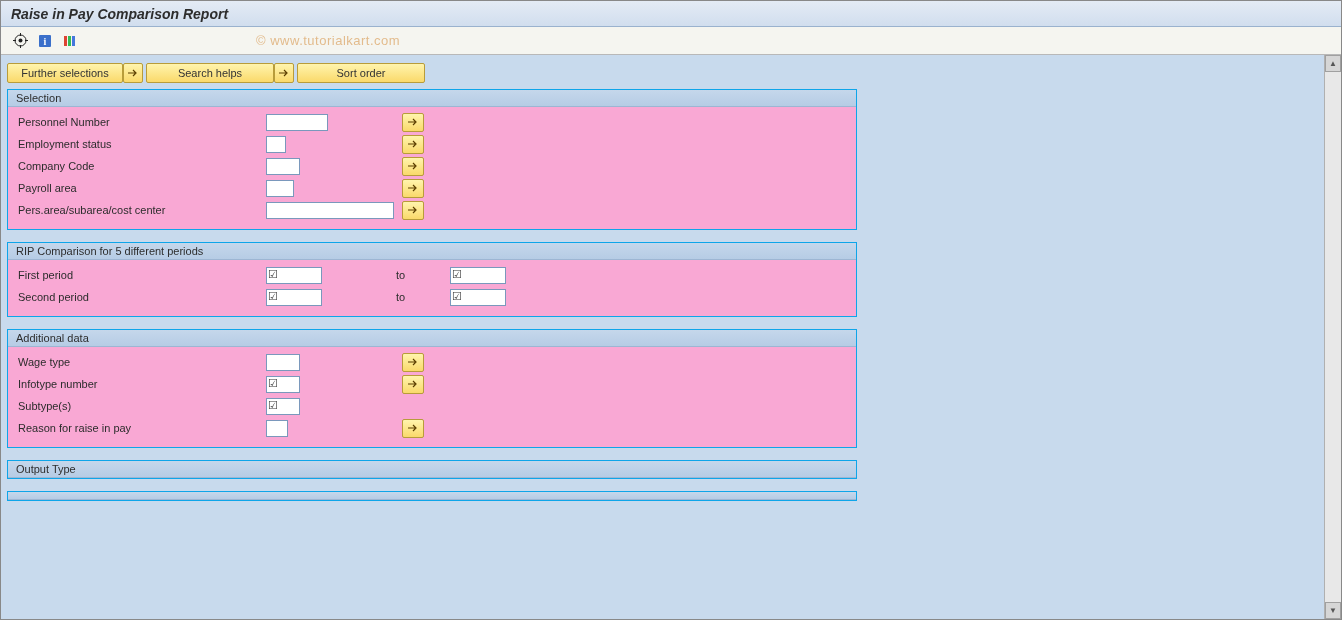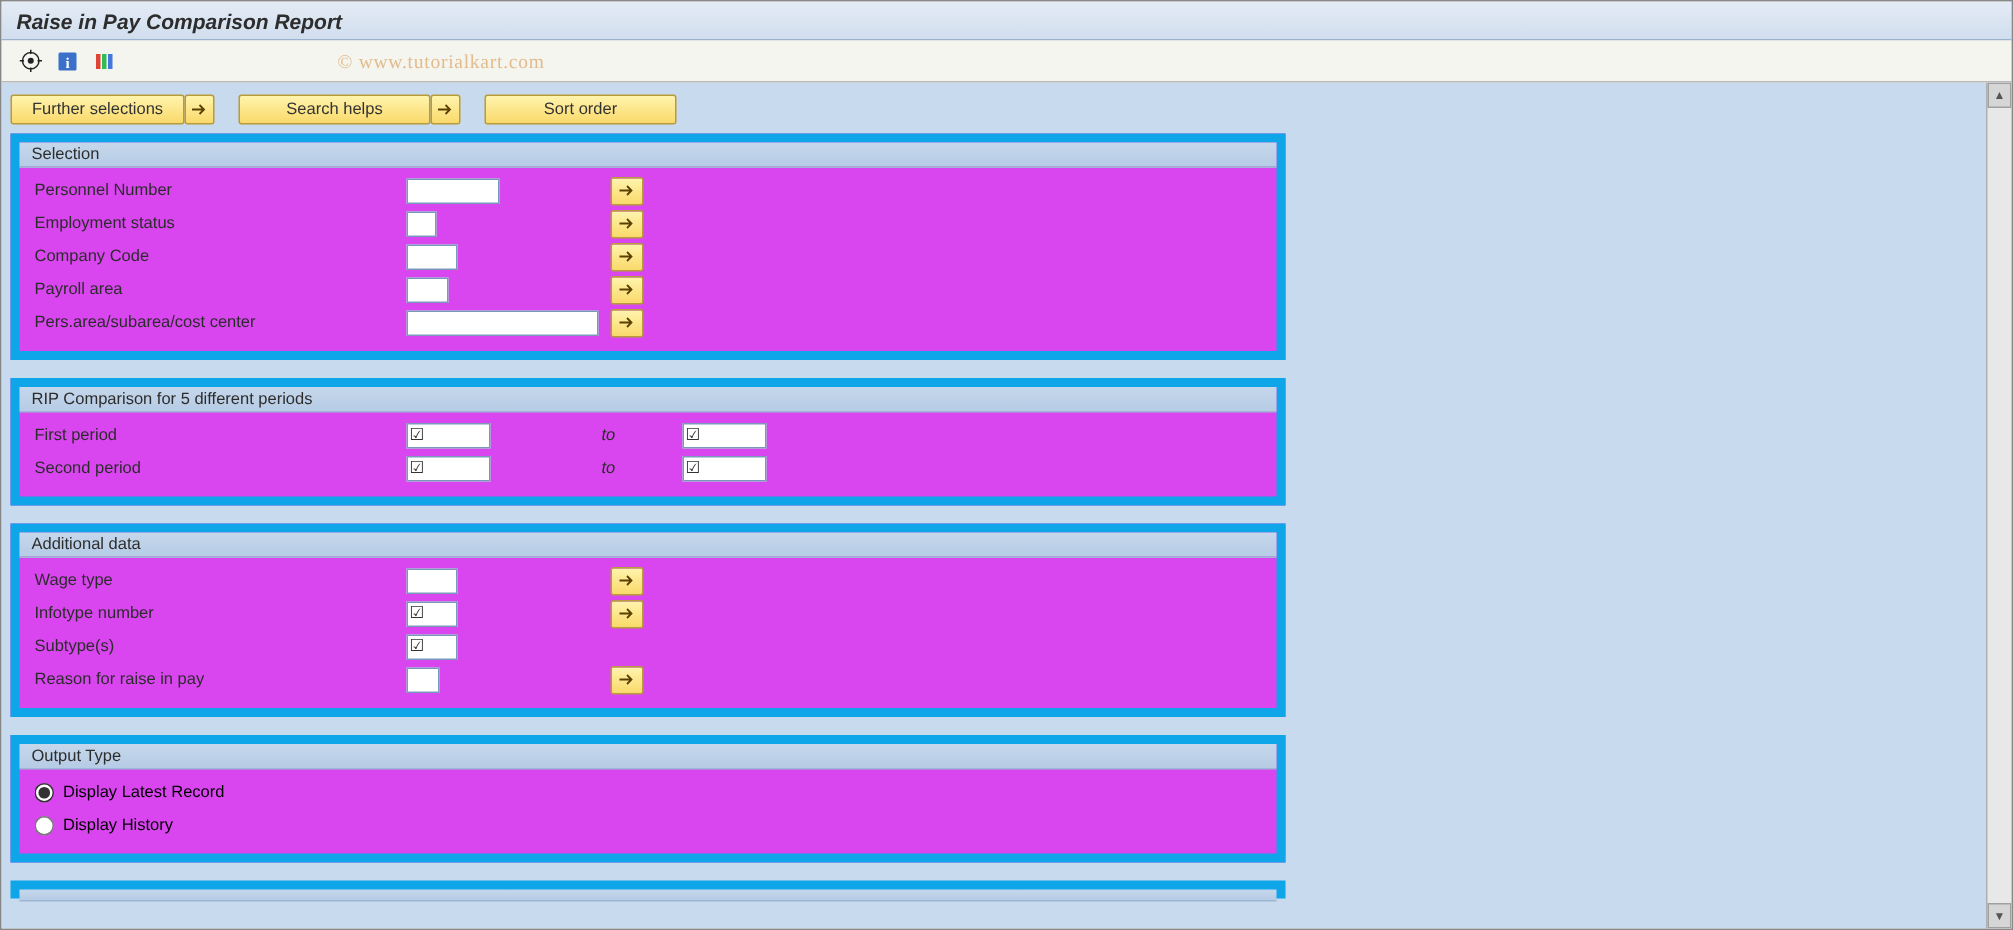--- a/index.html
+++ b/index.html
@@ -32,27 +32,26 @@
       height: 28px;
       display: flex;
       align-items: center;
       padding: 0 10px;
       gap: 7px;
       position: relative;
     }
     .toolbar-icon { display:inline-flex; align-items:center; justify-content:center; width:18px; height:18px; cursor:pointer; }
     .watermark {
       position: absolute;
-      left: 224px;
+      left: 255px;
       top: 6px;
       font-size: 13px;
       color: rgba(210,130,40,0.5);
       letter-spacing: 0.5px;
       pointer-events: none;
-      font-family: Liberation Serif, serif;
     }
     .content-wrap {
       display: flex;
       height: calc(100% - 54px);
     }
     .content {
       flex: 1;
       background: #C8DAED;
       padding: 8px 10px 20px 6px;
       overflow-y: auto;
@@ -75,28 +74,28 @@
       height: 20px;
       display:flex;
       align-items:center;
       justify-content:center;
       font-size:11px;
       color:#333;
       cursor:pointer;
       padding: 0 8px;
     }
     .sap-btn.small { width:20px; padding:0; }
-    .sap-btn + .sap-btn { margin-left: 16px; }
+    .sap-btn + .sap-btn { margin-left: 3px; }
     .sap-btn-group { display:flex; }
     .sap-btn-wide { width: 128px;}
     .sap-btn-lbl { width: 116px;}
 
     .groupbox {
-      border: 6px solid #0ea5e9;
-      background: #d946ef;
+      border: 1px solid #0ea5e9;
+      background: #f9a8d4;
       margin-bottom: 12px;
       width: 850px;
     }
     .group-header {
       background: linear-gradient(#C5D7EB, #B6CCE5);
       border-bottom: 1px solid #9DB6D3;
       padding: 2px 8px;
       font-size: 11px;
       color: #2D2D2D;
     }
@@ -111,21 +110,21 @@
       background:#fff;
       border:1px solid #7A98BC;
       height:17px;
       font-size:11px;
       padding:0 2px;
     }
     .w-tiny { width:20px; }
     .w-small { width:34px; }
     .w-med { width:50px; }
     .w-large { width:128px; }
-    .to-lbl { width:54px; color:#2C2C2C;font-style:italic; }
+    .to-lbl { width:54px; color:#2C2C2C; }
     .select-btn {
       margin-left: 6px;
       width: 22px; height:19px;
       background: linear-gradient(#FFF4AD, #FAD96B);
       border:1px solid #B89C3A;
       border-radius:2px;
       display:inline-flex; align-items:center; justify-content:center;
       cursor:pointer;
     }
     .select-btn svg, .sap-btn svg { display:block; }
@@ -326,30 +325,20 @@
               <svg width="12" height="10" viewBox="0 0 12 10">
                 <path d="M1 5 L8 5 M6 2 L9 5 L6 8" stroke="#5B3F00" stroke-width="1.2" fill="none"></path>
               </svg>
             </span>
       </div>
     </div>
   </div>
 
   <div class="groupbox">
     <div class="group-header">Output Type</div>
-    <div class="group-body">
-      <div class="radio-row">
-        <input type="radio" class="radio" name="out" checked="" style="">
-        <span>Display Latest Record</span>
-      </div>
-      <div class="radio-row">
-        <input type="radio" class="radio" name="out" style="">
-        <span>Display History</span>
-      </div>
-    </div>
   </div>
 
   <div class="groupbox" style="height:10px; margin-bottom:0;">
     <div class="group-header" style="height:8px;"></div>
   </div>
 
 </div>
 
 <div class="right-scroll">
   <div class="scroll-btn">▲</div>

